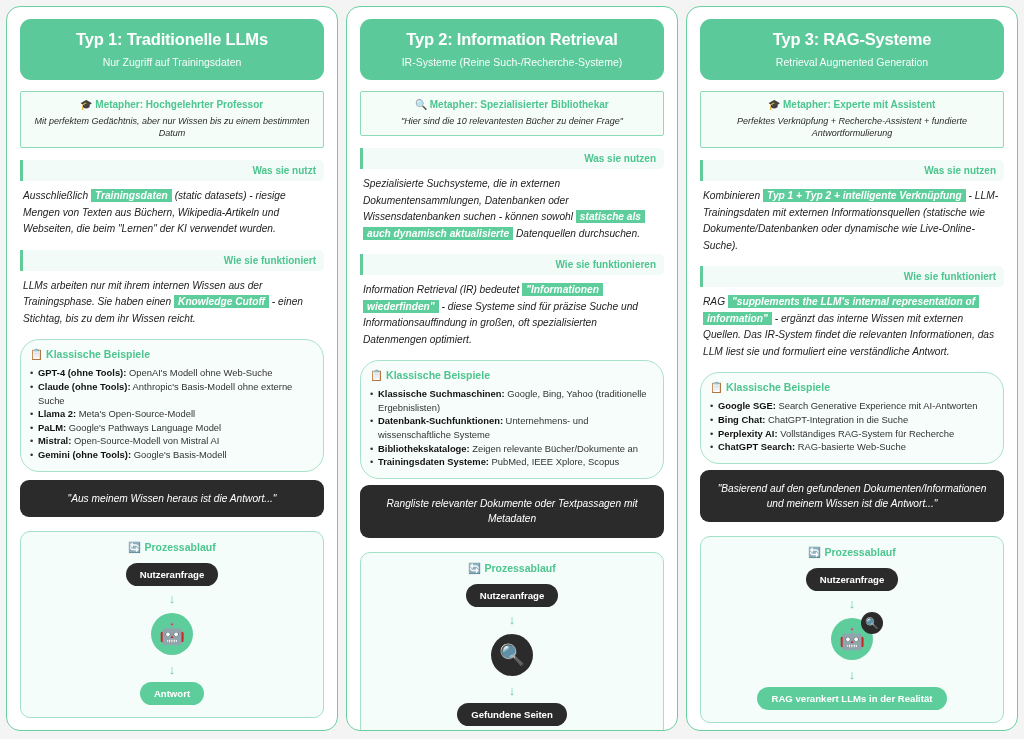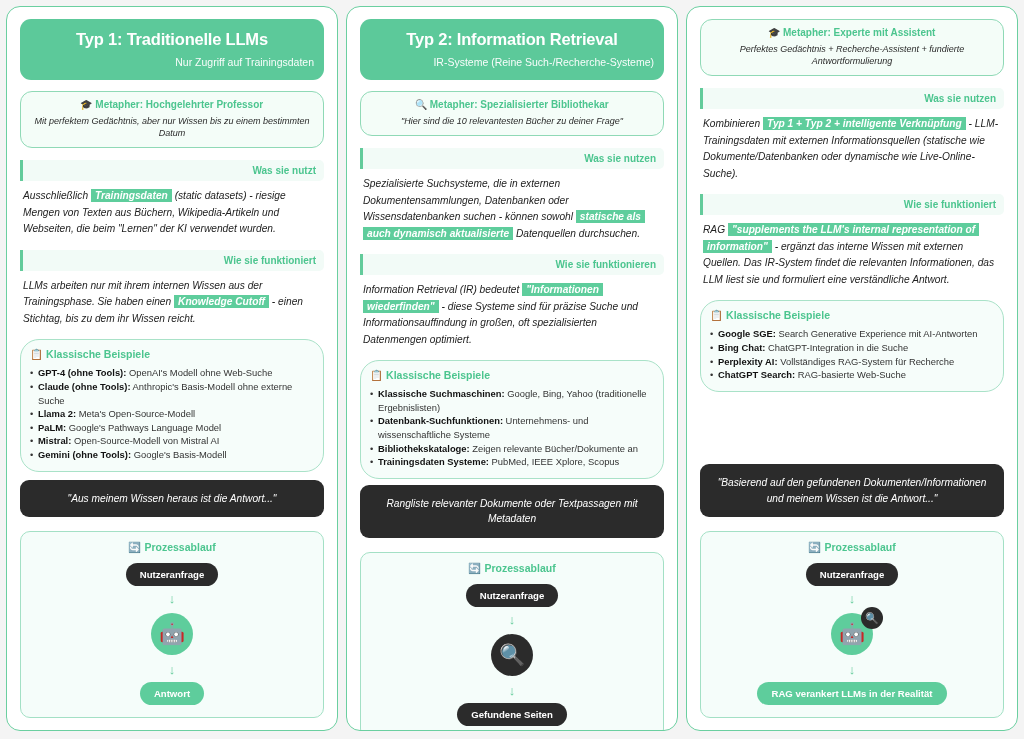--- a/index.html
+++ b/index.html
@@ -40,27 +40,26 @@
     font-size: 16.5px;
     font-weight: bold;
     letter-spacing: -0.2px;
     line-height: 1.15;
   }
   .card-header .sub {
     font-size: 10.5px;
     font-weight: normal;
     margin-top: 7px;
     opacity: .96;
-    text-align: right;
   }
 
   
   .metaphor {
     border: 1px solid #8fd9b6;
-    border-radius: 12px;
+    border-radius: 2px;
     background: #f4fdf8;
     padding: 7px 8px 8px 8px;
     text-align: center;
     margin-bottom: 12px;
   }
   .metaphor .mtitle {
     color: #4cc58f;
     font-size: 10px;
     font-weight: bold;
   }
@@ -270,23 +269,27 @@
         <div><span class="pill">Nutzeranfrage</span></div>
         <div class="arrow">↓</div>
         <div><span class="node dark">
             <span>🔍</span>
           </span></div>
         <div class="arrow">↓</div>
         <div><span class="pill ">Gefundene Seiten</span></div>
       </div>
     </div>
     <div class="column">
+      <div class="card-header">
+        <h1>Typ 3: RAG-Systeme</h1>
+        <div class="sub">Retrieval Augmented Generation</div>
+      </div>
       <div class="metaphor">
         <div class="mtitle"><span class="emo">🎓</span><span>Metapher: Experte mit Assistent</span></div>
-        <div class="mdesc">Perfektes Gedächtnis + Recherche-Assistent + fundierte Antwortformulierung</div>
+        <div class="mdesc">Perfektes Verknüpfung + Recherche-Assistent + fundierte Antwortformulierung</div>
       </div>
       <div class="sec-head">Was sie nutzen</div>
       <div class="sec-body"><span>Kombinieren </span><mark>Typ 1 + Typ 2 + intelligente Verknüpfung</mark><span> - LLM-Trainingsdaten mit externen Informationsquellen (statische wie Dokumente/Datenbanken oder dynamische wie Live-Online-Suche).</span></div>
       <div class="sec-head">Wie sie funktioniert</div>
       <div class="sec-body"><span>RAG </span><mark>"supplements the LLM's internal representation of information"</mark><span> - ergänzt das interne Wissen mit externen Quellen. Das IR-System findet die relevanten Informationen, das LLM liest sie und formuliert eine verständliche Antwort.</span></div>
       <div class="examples">
         <div class="ex-title"><span class="emo">📋</span><span>Klassische Beispiele</span></div>
         <ul class="ex-list">
           <li><b>Google SGE:</b><span> Search Generative Experience mit AI-Antworten</span></li>
           <li><b>Bing Chat:</b><span> ChatGPT-Integration in die Suche</span></li>

